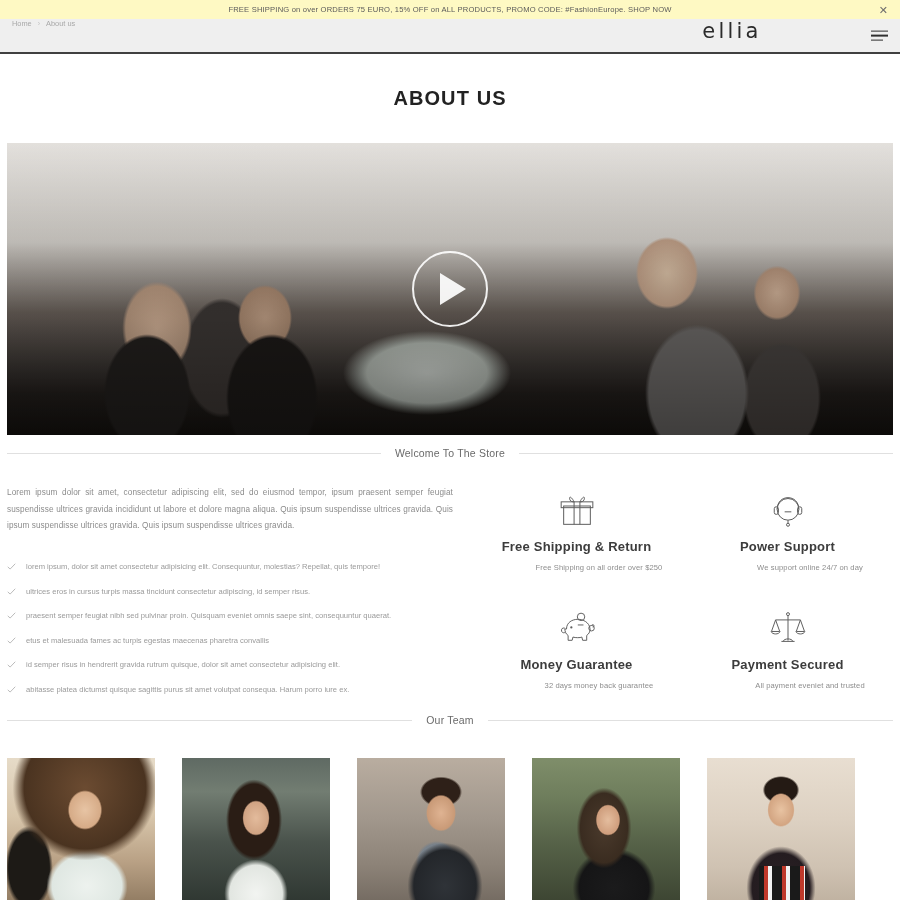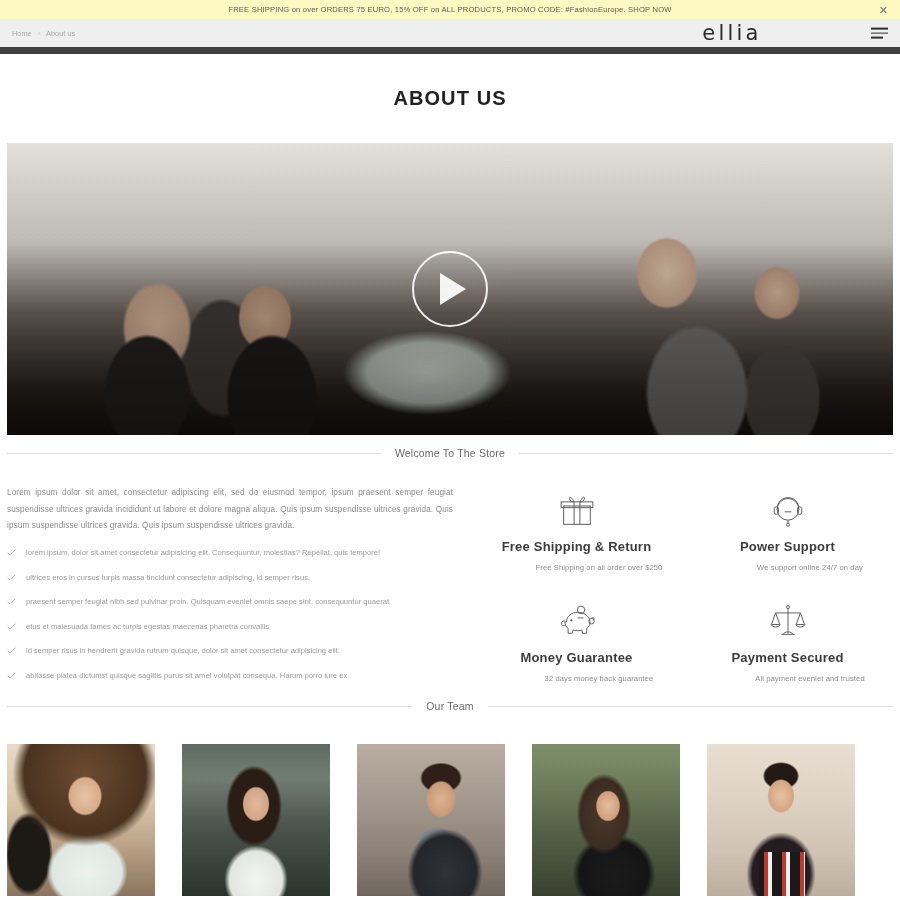--- a/index.html
+++ b/index.html
@@ -34,23 +34,23 @@
     line-height: 1;
     color: #6d6d6d;
     cursor: pointer;
   }
 
   
   .site-header {
     position: relative;
     height: 35px;
     background: #efefef;
-    border-bottom: 7px solid #404040;
-    display: flex;
-    align-items: center;
+    border-bottom: 2px solid #404040;
+    display: flex;
+    align-items: flex-start;
   }
   .breadcrumb {
     display: flex;
     align-items: center;
     gap: 6px;
     margin-left: 12px;
     font-size: 7.4px;
     color: #a8a8a8;
   }
   .breadcrumb .crumb { cursor: pointer; }
@@ -184,21 +184,21 @@
     gap: 18px;
   }
   .welcome-left { width: 446px; }
   .lede {
     font-size: 8.2px;
     line-height: 16.5px;
     color: #8b8b8b;
     letter-spacing: .1px;
     text-align: justify;
   }
-  .check-list { list-style: none; margin-top: 6px; }
+  .check-list { list-style: none; margin-top: 20px; }
   .check-list li {
     display: flex;
     align-items: flex-start;
     gap: 10px;
     font-size: 7.6px;
     line-height: 1.3;
     color: #9a9a9a;
     padding: 7.4px 0;
   }
   .check-icon {

